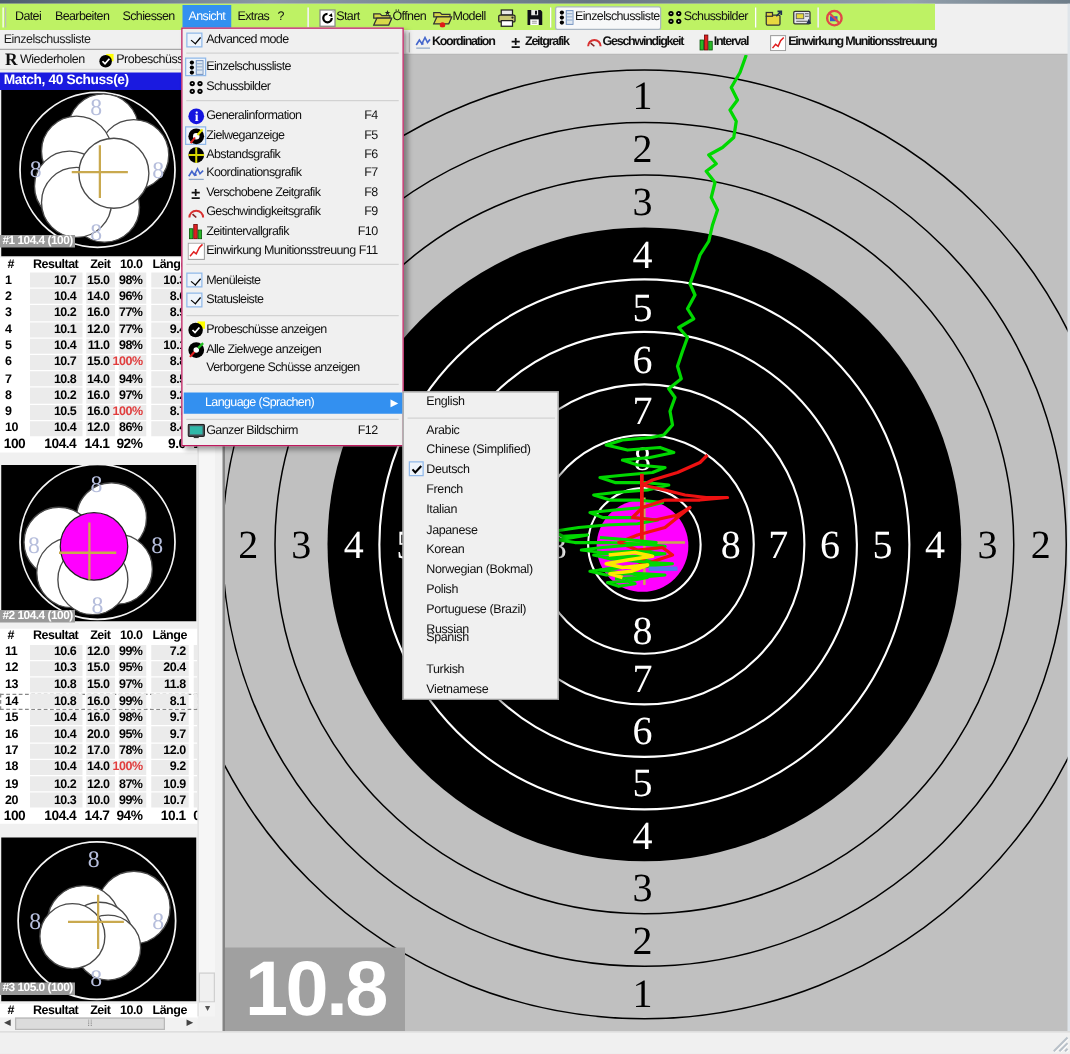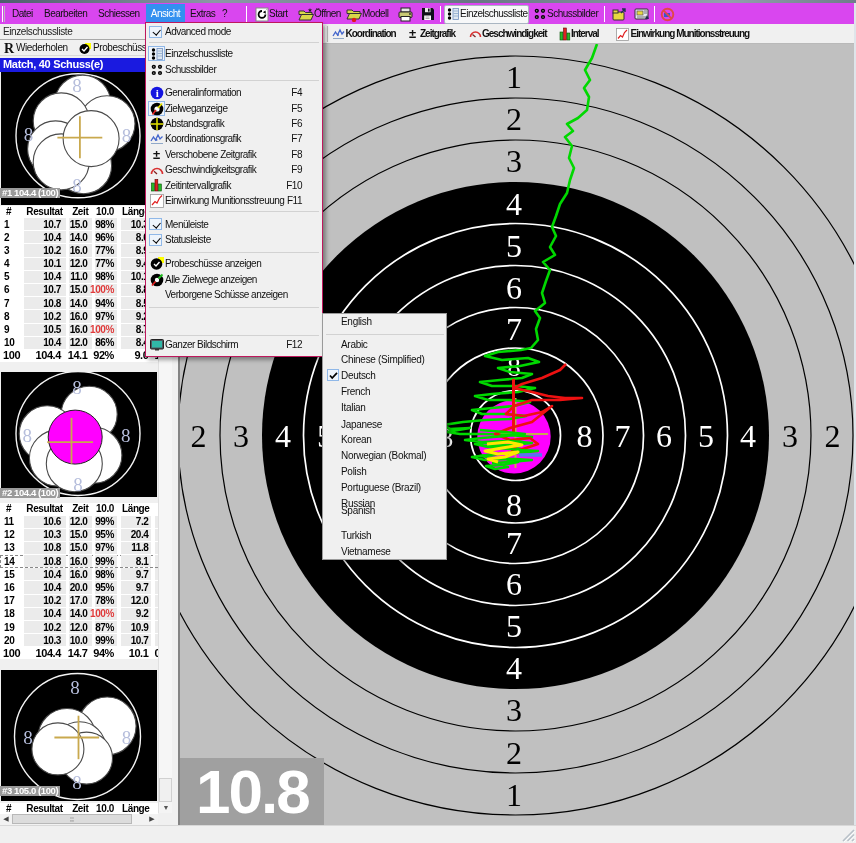--- a/index.html
+++ b/index.html
@@ -4,21 +4,21 @@
 <style>
 * { margin:0; padding:0; box-sizing:border-box; }
 html,body { width:856px; height:843px; overflow:hidden; background:#f0f0f0;
   font-family:"Liberation Sans", sans-serif; }
 .abs { position:absolute; }
 #page { position:relative; width:856px; height:843px; }
 
 #topstrip { left:0; top:0; width:856px; height:3px;
   background:linear-gradient(90deg,#4e5e6e,#8b98a5 25%,#677684 55%,#93a0ac 85%,#6e7d89); }
 
-#row1 { left:0; top:3px; width:856px; height:21px; background:#d946ef; }
+#row1 { left:0; top:3px; width:748px; height:21px; background:#bef264; }
 .mitem { position:absolute; top:1px; height:19px; line-height:19px; font-size:10px;
   color:#111; letter-spacing:-0.5px; }
 .vsep { position:absolute; top:3px; width:1px; height:16px; background:#c6c6c6;
   border-right:1px solid #fff; }
 .grip { position:absolute; top:3px; width:3px; height:16px;
   border-left:1px solid #fff; border-right:1px solid #bbb; }
 #ansicht { position:absolute; left:146px; top:1px; width:39px; height:20px;
   background:#3390f0; color:#fff; text-align:center; line-height:20px; font-size:10px;
   letter-spacing:-0.5px; }
 .tbtxt { position:absolute; top:1px; height:20px; line-height:20px; font-size:10px;
@@ -793,20 +793,24 @@
         <circle cx="7" cy="7" r="2.2" fill="#fff"></circle>
         <line x1="8.5" y1="5.5" x2="12.5" y2="1.5" stroke="#20c020" stroke-width="1.8"></line>
         <line x1="5.5" y1="8.5" x2="2" y2="12.5" stroke="#e02020" stroke-width="1.8"></line>
       </svg>
       <span class="ptxt">Alle Zielwege anzeigen</span>
       </div>
     <div class="pitem" style="top:264.1px;">
         <span class="ptxt">Verborgene Schüsse anzeigen</span>
       </div>
     <div class="psep" style="top:283.5px;"></div>
+    <div id="langhl">
+        <span style="position:absolute;left:17px;">Language (Sprachen)</span>
+        <span class="arr">▶</span>
+      </div>
     <div class="psep" style="top:312px;"></div>
     <div class="pitem" style="top:314.2px;">
       <svg class="micon" style="left:3px;top:1.5px;" width="14" height="12">
         <rect x="0.5" y="0.5" width="13" height="9.5" rx="1" fill="#505860" stroke="#222"></rect>
         <rect x="2" y="2" width="10" height="6.5" fill="#30b8a8"></rect>
         <rect x="5" y="10" width="4" height="1.5" fill="#333"></rect>
       </svg>
       <span class="ptxt">Ganzer Bildschirm</span>
         <span class="fkey">F12</span>
       </div>

